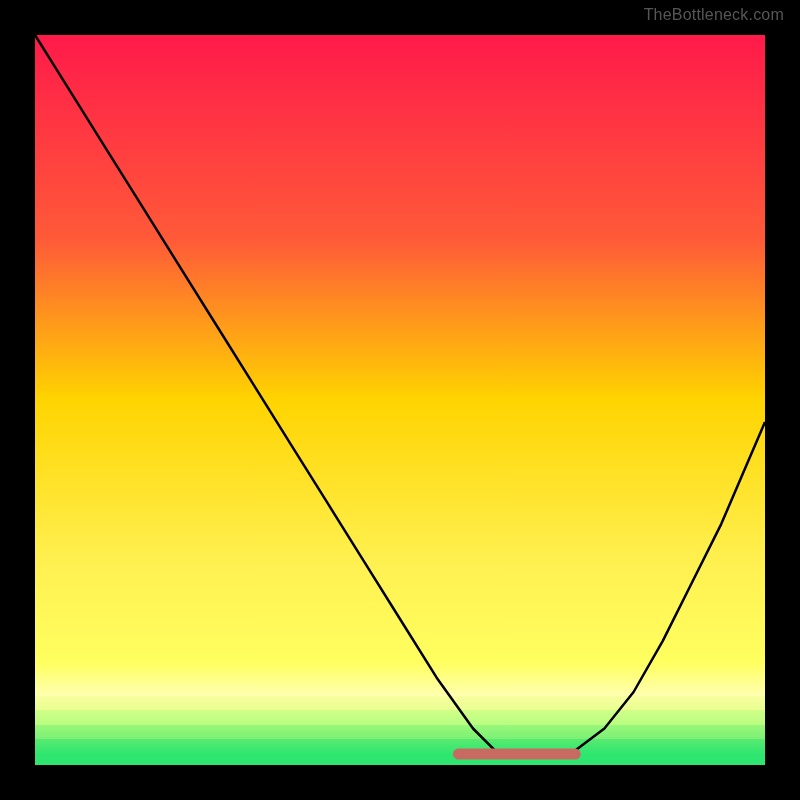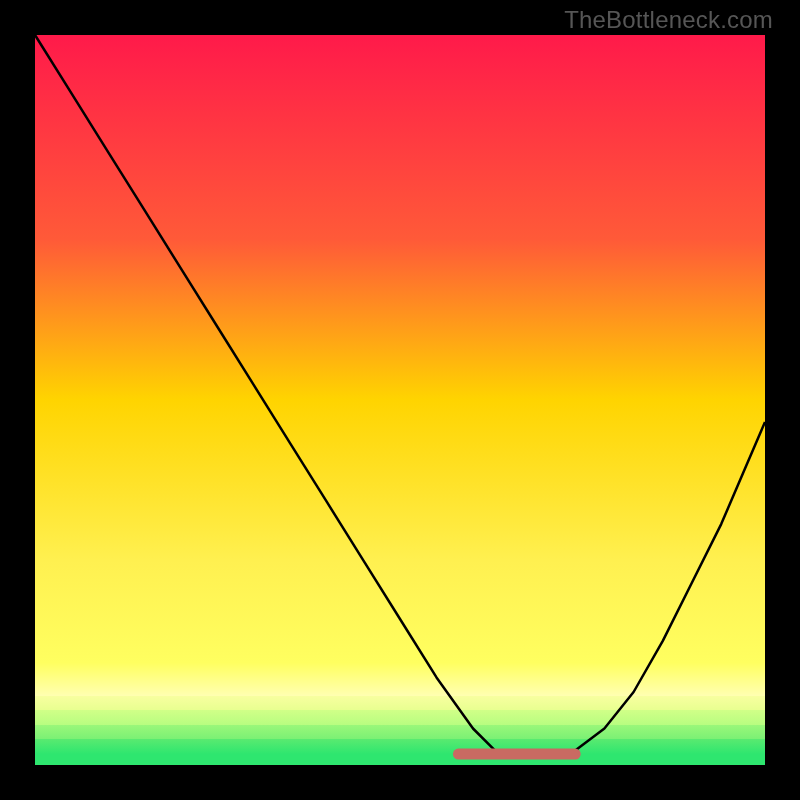--- a/index.html
+++ b/index.html
@@ -12,23 +12,23 @@
   }
   .frame {
     position: relative;
     width: 800px;
     height: 800px;
     background: #000;
   }
   .watermark {
     position: absolute;
     top: 6px;
-    right: 27px;
+    right: 16px;
     font-family: Arial, Helvetica, sans-serif;
-    font-size: 24px;
+    font-size: 16px;
     color: #565656;
     letter-spacing: 0.2px;
     z-index: 10;
   }
   svg {
     position: absolute;
     top: 0;
     left: 0;
   }
 </style>

